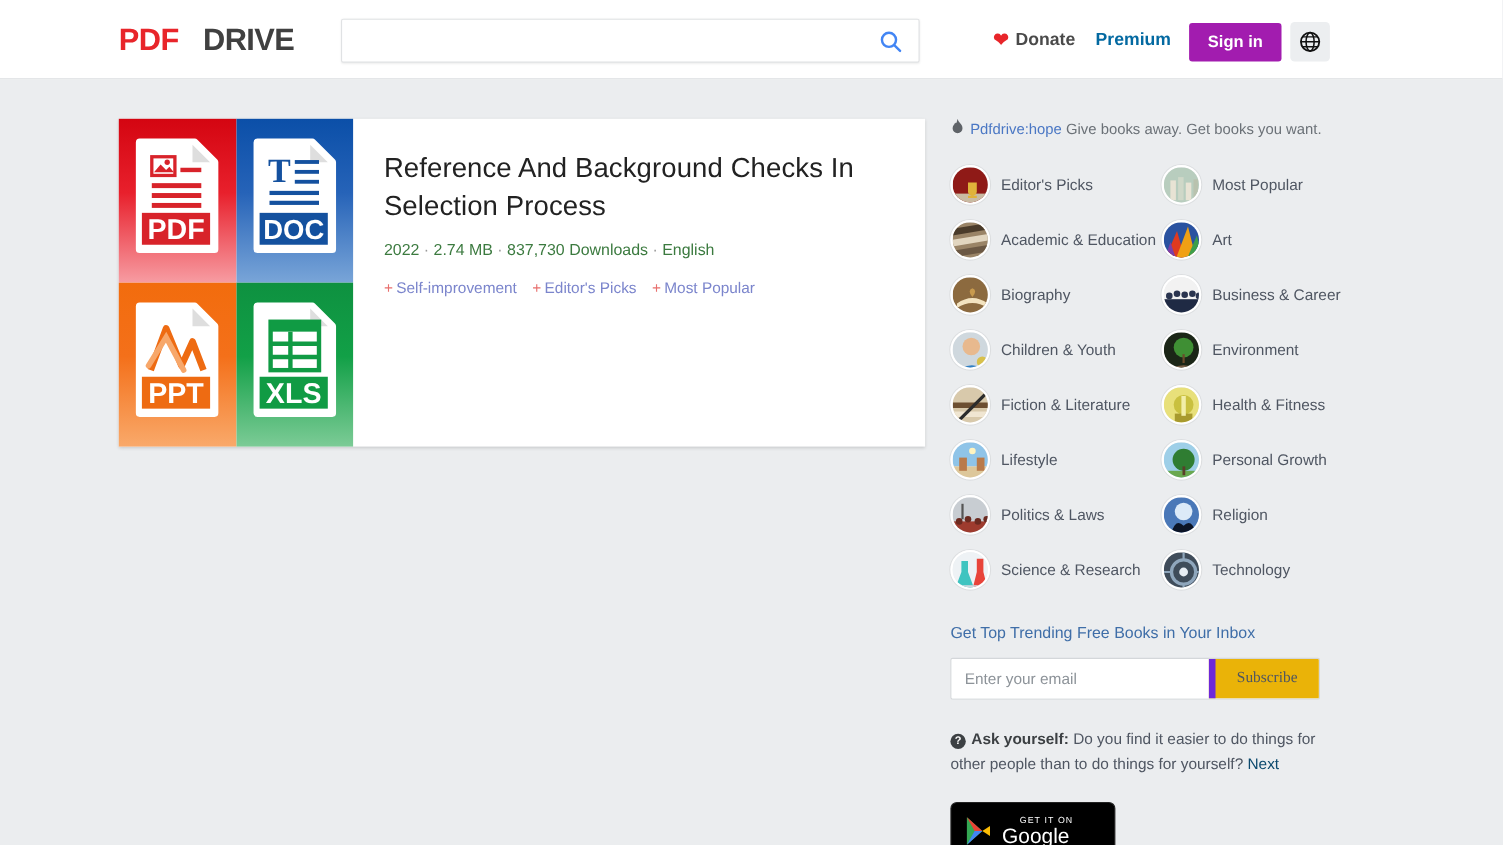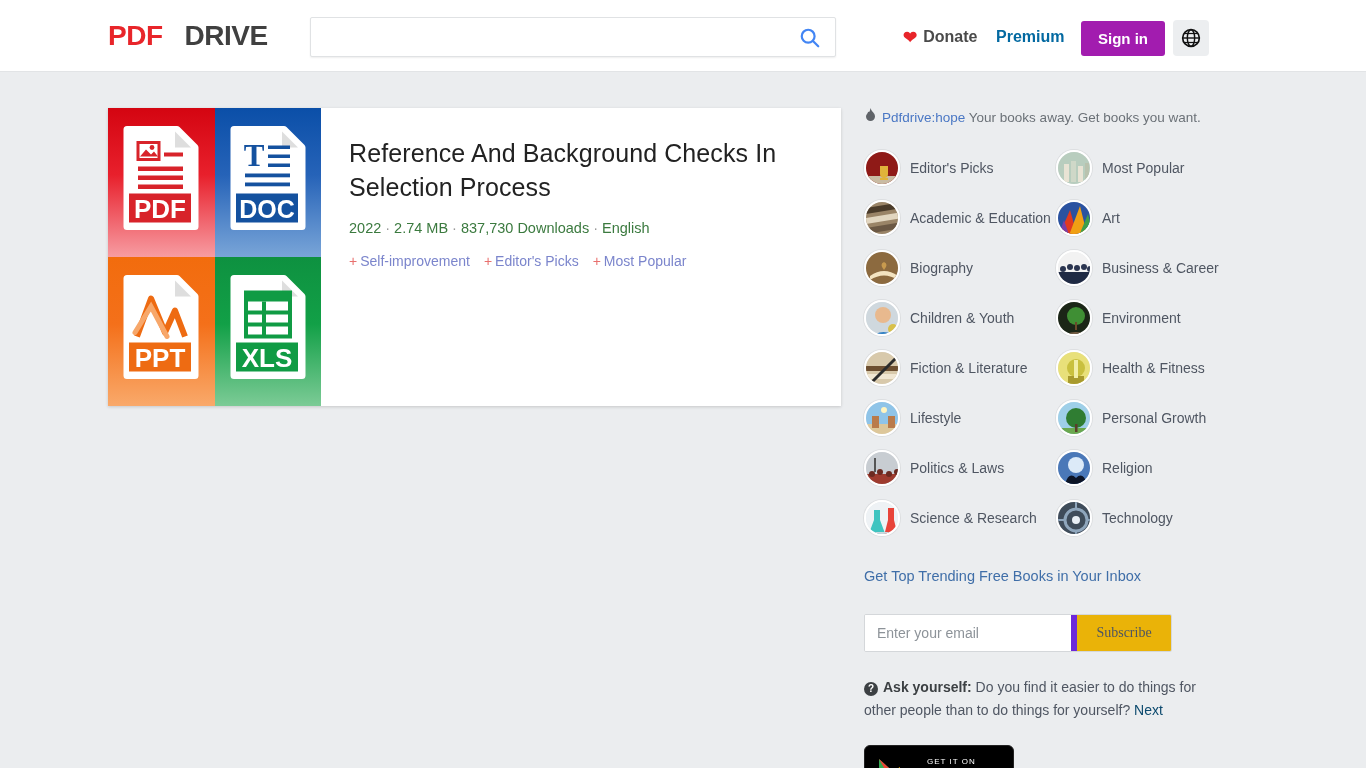--- a/index.html
+++ b/index.html
@@ -145,21 +145,21 @@
     box-shadow: 0 0 0 1px #dcdee0;
     overflow: hidden; position: relative;
   }
   .cat-label { font-size: 14px; color: #4f5662; white-space: nowrap; }
 
   .news-title {
     margin-top: 30px; font-size: 14.5px; color: #3f6ea8;
     cursor: pointer; line-height: 20px;
   }
   .news-form {
-    margin-top: 28px; width: 308px; height: 38px;
+    margin-top: 12px; width: 336px; height: 38px;
     display: flex; border: 1px solid #d4d7da; border-radius: 2px;
     overflow: hidden; background: #fff;
   }
   .news-form input {
     flex: 1; border: none; outline: none; padding: 0 12px;
     font-size: 14px; color: #5a6068;
     font-family: "Liberation Sans", sans-serif;
   }
   .news-form input::placeholder { color: #8d9399; }
   .news-form button {
@@ -307,21 +307,21 @@
     </div>
 
   </div>
 </div>
 
 <div class="sidebar">
 
   <div class="hope-line">
     <svg class="flame" width="13" height="15" viewBox="0 0 13 15">
       <path d="M6.5 0 C7.5 4 11 4.5 11 8.6 A4.5 4.5 0 0 1 2 8.6 C2 6 4 5.4 4.2 3.4 C5 4.4 5.6 4.6 6.5 0 Z" fill="#5f6368"></path>
-    </svg><span class="hope-link">Pdfdrive:hope</span><span> Your books away. Get books you want.</span>
+    </svg><span class="hope-link">Pdfdrive:hope</span><span> Give books away. Get books you want.</span>
   </div>
 
   <div class="cat-grid">
     <div class="cat">
       <span class="cat-avatar">
         <svg width="36" height="36" viewBox="0 0 36 36">
             <rect width="36" height="36" fill="#8f1a17"></rect>
             <rect y="24" width="36" height="12" fill="#c9bba3"></rect>
             <path d="M14 14 h8 v8 a4 4 0 0 1-8 0 z" fill="#e0b33a"></path>
             <rect x="17" y="22" width="2" height="4" fill="#e0b33a"></rect>

